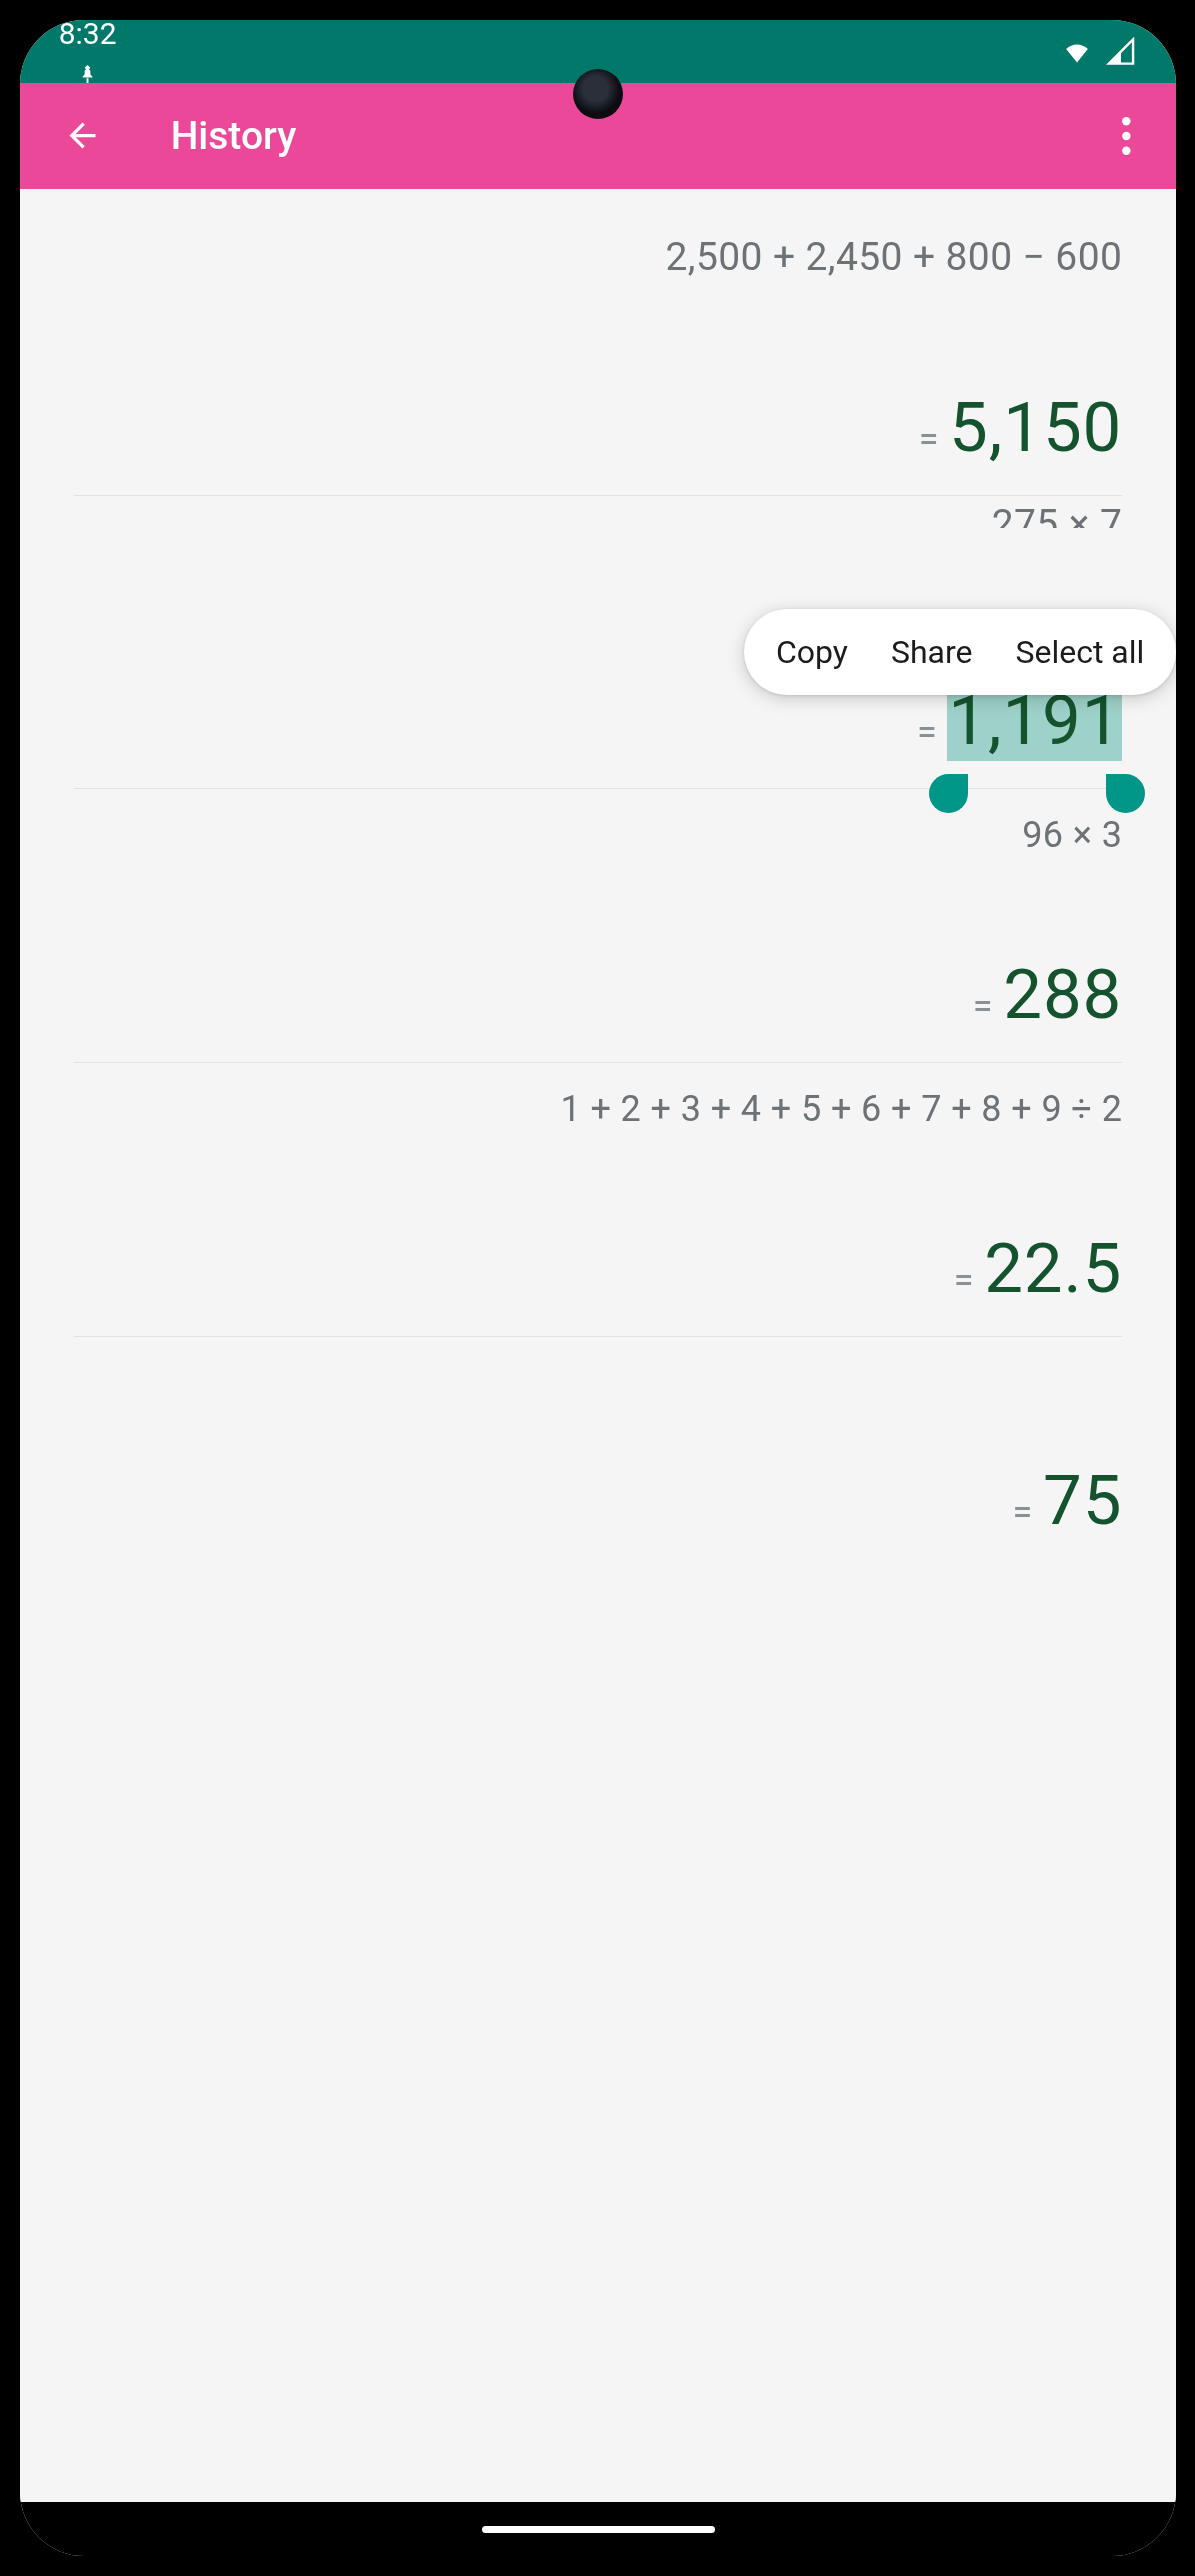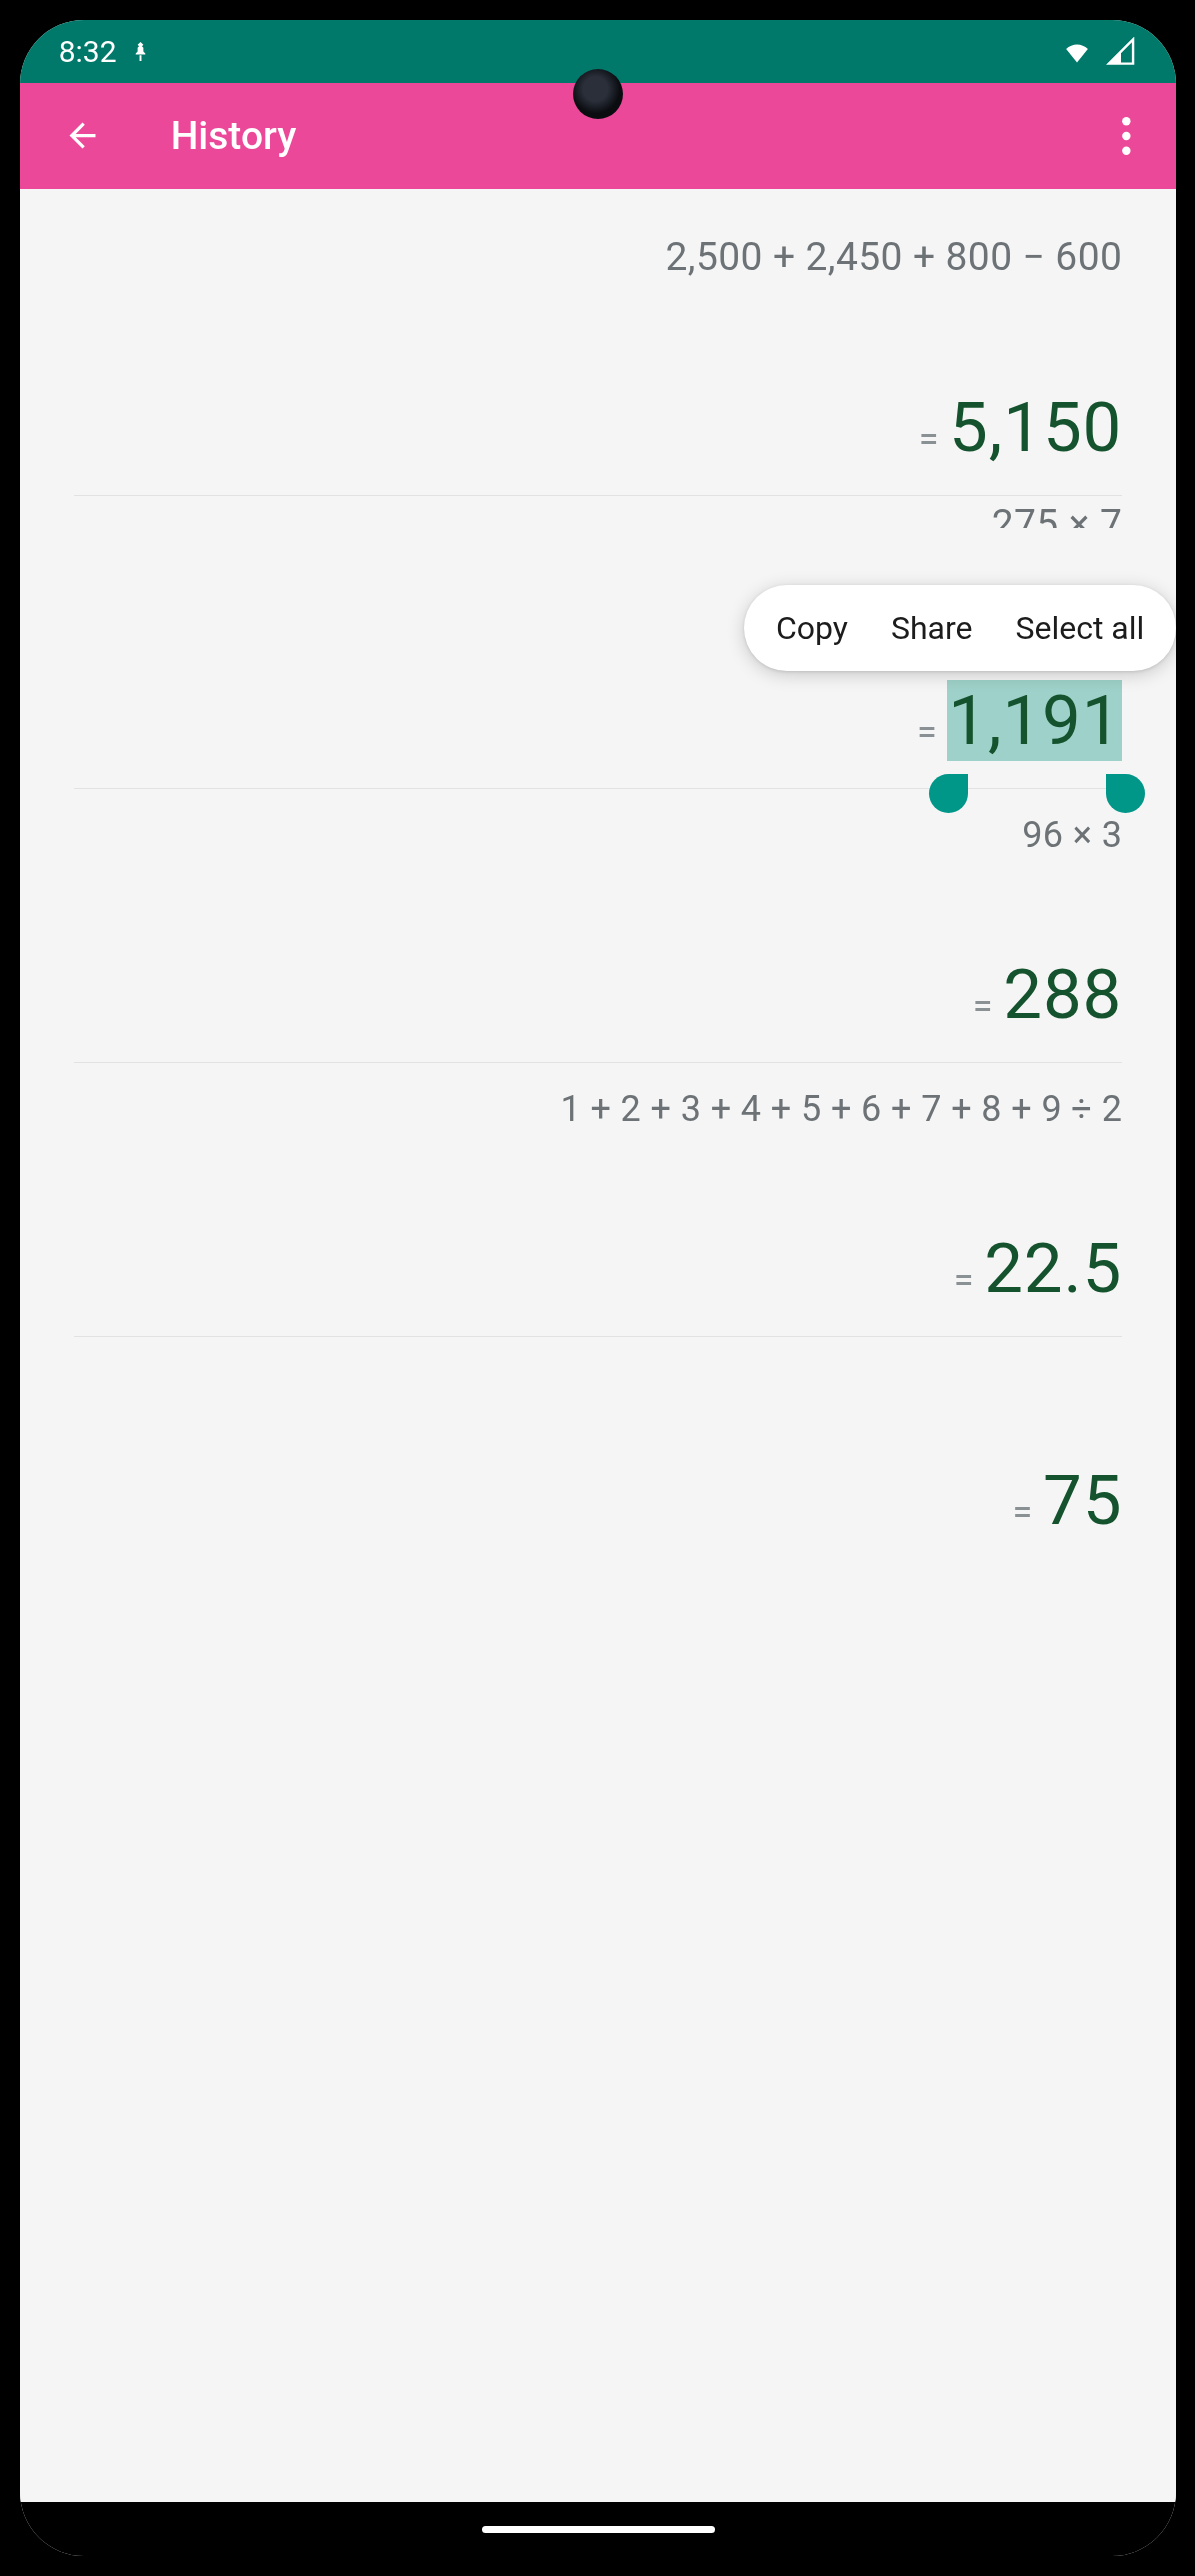--- a/index.html
+++ b/index.html
@@ -31,21 +31,21 @@
   }
 
   
   .statusbar {
     height: 63px;
     background: #00796b;
     display:flex; align-items:center; justify-content:space-between;
     padding: 0 39px 0 39px;
     color:#fff;
   }
-  .statusbar .left { display:flex; align-items:center; gap:12.5px; font-size:30px; font-weight:400;}
+  .statusbar .left { display:flex; align-items:center; gap:12.5px; font-size:30px; font-weight:400;flex-direction:column;}
   .statusbar .right { display:flex; align-items:center; gap:10.7px; }
   .statusbar svg { fill:#fff; }
 
   
   .appbar {
     height: 106px;
     background: #ec4899;
     display:flex; align-items:center;
     color:#fff;
     padding: 0 27px 0 36px;
@@ -184,21 +184,21 @@
         </div>
       </div>
 
       <div class="entry last" style="padding-top:25px;">
         <div class="res-row tight">
           <span class="eq">=</span>
           <span class="res">75</span>
         </div>
       </div>
 
-      <div class="ctx" style="top: 396px; right: 0px;">
+      <div class="ctx" style="top: 420px; right: 0px;">
         <span>Copy</span>
         <span>Share</span>
         <span>Select all</span>
       </div>
 
     </div>
 
     <div class="navbar">
       <div class="navhandle"></div>
     </div>

